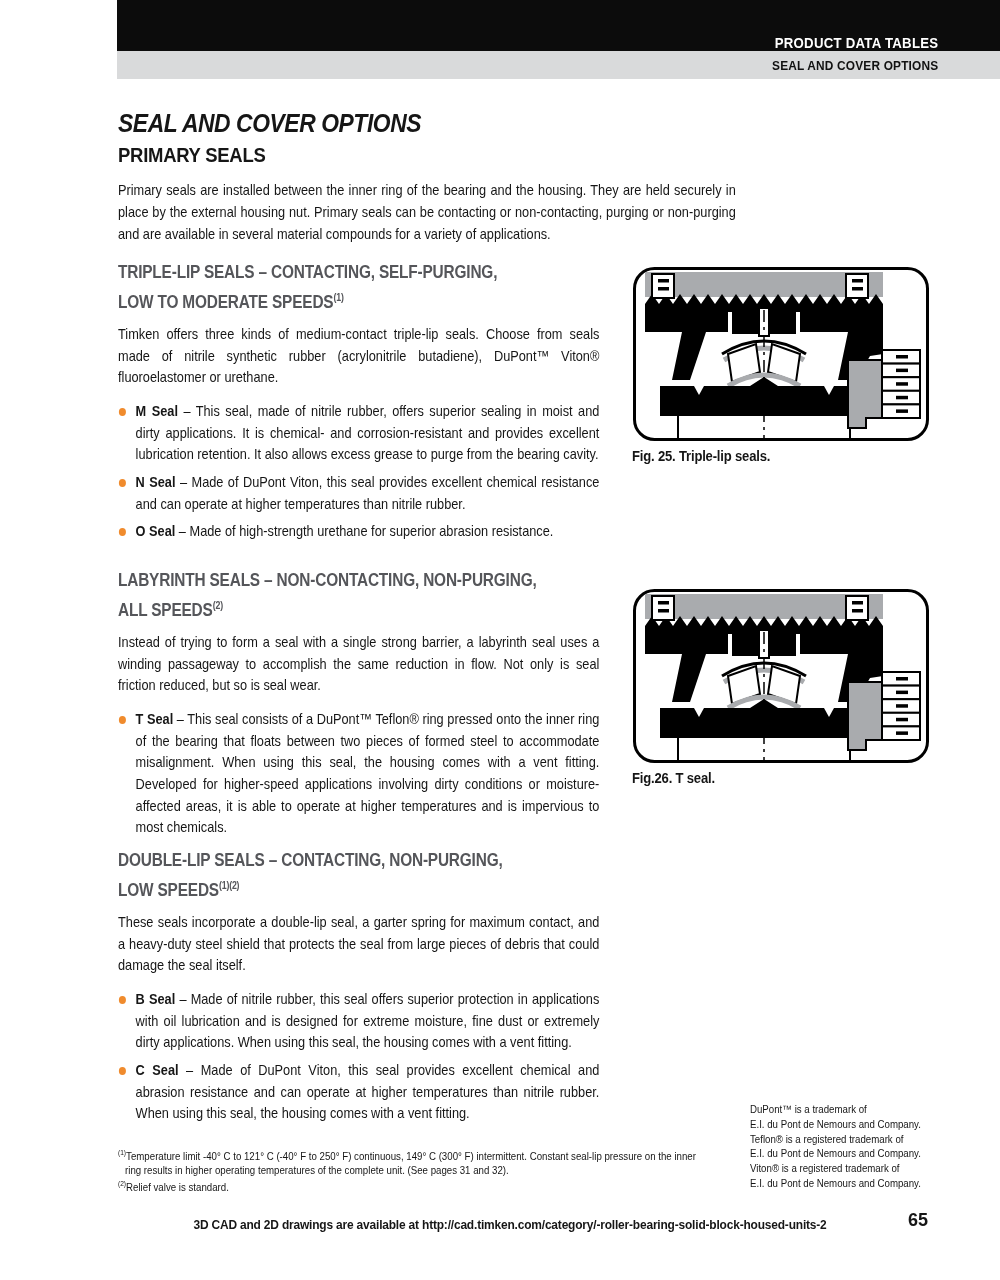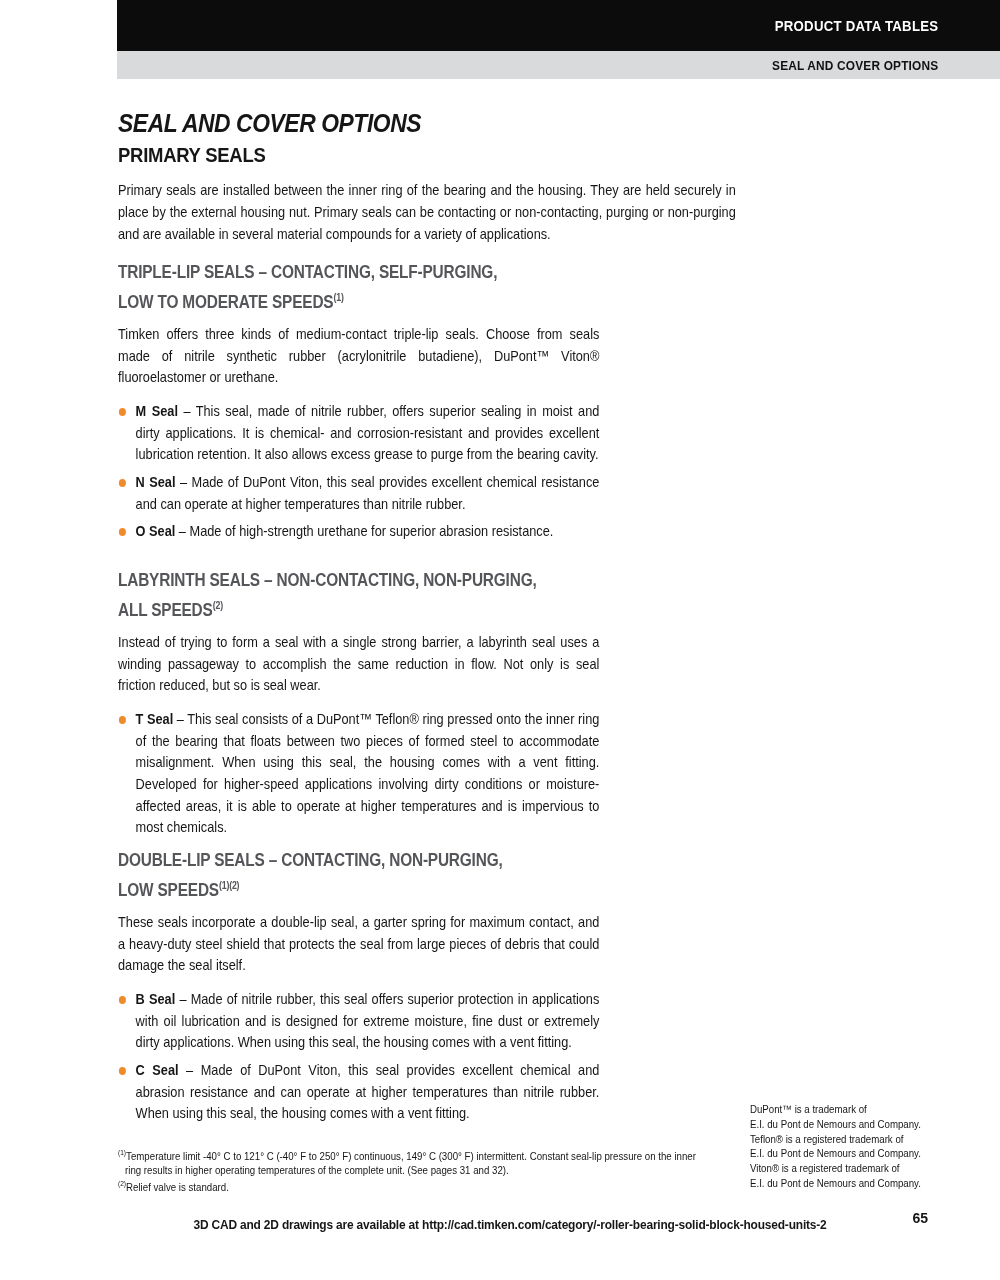--- a/index.html
+++ b/index.html
@@ -2,21 +2,21 @@
 <html><head>
 <meta charset="utf-8">
 <style>
   html,body { margin:0; padding:0; background:#ffffff; }
   .page {
     position:relative; width:1000px; height:1280px; background:#ffffff;
     font-family:"Liberation Sans", sans-serif; color:#161616; overflow:hidden;
   }
   
   .bar-black { position:absolute; left:117px; top:0; right:0; height:51px;
-    background:#0c0c0c; display:flex; align-items:center; justify-content:flex-end; }
+    background:#0c0c0c; display:flex; align-items:flex-end; justify-content:flex-end; }
   .bar-black span { color:#ffffff; font-weight:bold; font-size:15px; letter-spacing:.3px;
     padding-right:70px; transform:scaleX(.88); transform-origin:100% 50%; }
   .bar-gray { position:absolute; left:117px; top:51px; right:0; height:28px;
     background:#d9dadb; display:flex; align-items:center; justify-content:flex-end; }
   .bar-gray span { color:#111; font-weight:bold; font-size:13.5px; letter-spacing:.2px;
     padding-right:70px; transform:scaleX(.88); transform-origin:100% 50%; }
 
   
   .sx { transform:scaleX(.88); transform-origin:0 0; }
 
@@ -48,21 +48,21 @@
     font-size:11px; line-height:14px; }
   .footnote { padding-left:8px; text-indent:-8px; }
   .footnote sup { font-size:7.5px; }
 
   .trademarks { position:absolute; left:750px; top:1102px; width:300px;
     font-size:11px; line-height:14.8px; }
 
   .footer-line { position:absolute; left:118px; top:1217px; width:784px; text-align:center;
     font-weight:bold; font-size:13px; letter-spacing:-.2px; transform:scaleX(.92);
     transform-origin:50% 0; white-space:nowrap; }
-  .page-number { position:absolute; right:72px; top:1210px; font-size:14px; font-weight:bold; }
+  .page-number { position:absolute; right:72px; top:1210px; font-size:18px; font-weight:bold; }
 </style>
 </head>
 <body>
 
 <svg width="0" height="0" style="position:absolute" aria-hidden="true">
   <defs>
     <symbol id="bearing-fig" viewBox="0 0 298 176">
       <rect x="2.5" y="2.5" width="293" height="171" rx="20" fill="#ffffff" stroke="#000" stroke-width="3"></rect>
 
       <rect x="13" y="6" width="238" height="25" fill="#a9abae"></rect>
@@ -173,20 +173,32 @@
         <span class="dot"></span>
         <b>B Seal</b><span> – Made of nitrile rubber, this seal offers superior protection in applications with oil lubrication and is designed for extreme moisture, fine dust or extremely dirty applications. When using this seal, the housing comes with a vent fitting.</span>
       </div>
       <div class="bullet">
         <span class="dot"></span>
         <b>C Seal</b><span> – Made of DuPont Viton, this seal provides excellent chemical and abrasion resistance and can operate at higher temperatures than nitrile rubber. When using this seal, the housing comes with a vent fitting.</span>
       </div>
     </div>
   </div>
 
+  <div class="figure" style="top:266px">
+    <svg viewBox="0 0 298 176">
+        <use href="#bearing-fig"></use>
+      </svg>
+    <div class="figcap">Fig. 25. Triple-lip seals.</div>
+  </div>
+  <div class="figure" style="top:588px">
+    <svg viewBox="0 0 298 176">
+        <use href="#bearing-fig"></use>
+      </svg>
+    <div class="figcap">Fig.26. T seal.</div>
+  </div>
 
   <div class="footnotes sx">
     <div class="footnote"><sup>(1)</sup><span>Temperature limit -40° C to 121° C (-40° F to 250° F) continuous, 149° C (300° F) intermittent. Constant seal-lip pressure on the inner ring results in higher operating temperatures of the complete unit. (See pages 31 and 32).</span></div>
     <div class="footnote"><sup>(2)</sup><span>Relief valve is standard.</span></div>
   </div>
 
   <div class="trademarks sx">
     <div>DuPont™ is a trademark of</div>
     <div>E.I. du Pont de Nemours and Company.</div>
     <div>Teflon® is a registered trademark of</div>

